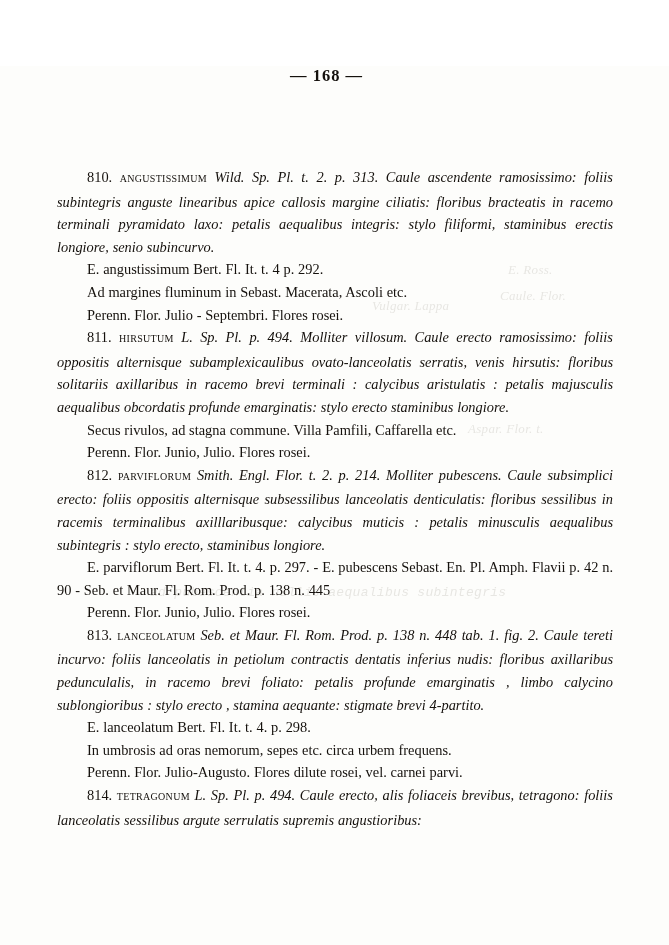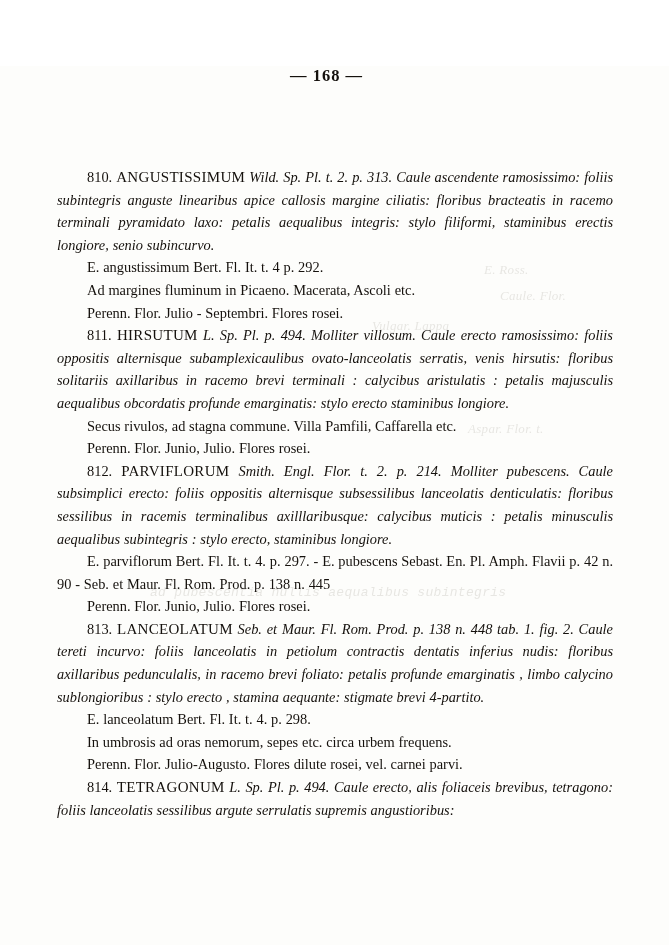--- a/index.html
+++ b/index.html
@@ -47,60 +47,60 @@
     word-spacing: 0.2px;
   }
   p.indent {
     text-indent: 30px;
   }
   .entry-num {
     font-variant: small-caps;
   }
   .sc {
     font-variant: small-caps;
-    font-size: 15px;
+    font-size: 10px;
     letter-spacing: 0.3px;
   }
   i {
     font-style: italic;
   }
   .ghost {
     position: absolute;
     color: rgba(120, 110, 100, 0.16);
     font-size: 13px;
     font-style: italic;
     font-family: "Liberation Serif", serif;
     white-space: nowrap;
     pointer-events: none;
     letter-spacing: 0.3px;
   }
-  .ghost.g1 { left: 484px; top: 196px; }
+  .ghost.g1 { left: 508px; top: 196px; }
   .ghost.g2 { left: 500px; top: 222px; }
-  .ghost.g3 { left: 372px; top: 252px; }
+  .ghost.g3 { left: 372px; top: 232px; }
   .ghost.g4 { left: 468px; top: 355px; }
   .ghost.g5 { left: 150px; top: 519px; font-family: Liberation Mono, monospace; }
 </style>
 </head>
 <body>
 
 <div class="page">
 
   <div class="page-header">— 168 —</div>
 
   <span class="ghost g1">E. Ross.</span>
   <span class="ghost g2">Caule. Flor.</span>
   <span class="ghost g3">Vulgar. Lappa</span>
   <span class="ghost g4">Aspar. Flor. t.</span>
   <span class="ghost g5">ad pubescentia nullis aequalibus subintegris</span>
 
   <div class="body-col">
 
     <p class="indent"><span class="entry-num">810.</span> <span class="sc">ANGUSTISSIMUM</span> <i>Wild. Sp. Pl. t. 2. p. 313. Caule ascendente ramosissimo: foliis subintegris anguste linearibus apice callosis  margine ciliatis: floribus bracteatis in racemo terminali pyramidato laxo: petalis aequalibus integris: stylo filiformi, staminibus erectis longiore, senio subincurvo.</i></p>
     <p class="indent">E. angustissimum Bert. Fl. It. t. 4 p. 292.</p>
-    <p class="indent">Ad margines fluminum in Picaeno. Macerata, Ascoli etc.</p>
+    <p class="indent">Ad margines fluminum in Sebast. Macerata, Ascoli etc.</p>
     <p class="indent">Perenn. Flor. Julio - Septembri. Flores rosei.</p>
 
     <p class="indent"><span class="entry-num">811.</span> <span class="sc">HIRSUTUM</span> <i>L. Sp. Pl. p. 494. Molliter villosum. Caule erecto ramosissimo: foliis oppositis alternisque subamplexicaulibus ovato-lanceolatis serratis, venis hirsutis: floribus solitariis axillaribus in racemo brevi terminali : calycibus aristulatis : petalis majusculis aequalibus obcordatis profunde emarginatis: stylo erecto staminibus longiore.</i></p>
     <p class="indent">Secus rivulos, ad stagna commune. Villa Pamfili, Caffarella etc.</p>
     <p class="indent">Perenn. Flor. Junio, Julio. Flores rosei.</p>
 
     <p class="indent"><span class="entry-num">812.</span> <span class="sc">PARVIFLORUM</span> <i>Smith. Engl. Flor. t. 2. p. 214. Molliter pubescens. Caule subsimplici erecto: foliis oppositis alternisque subsessilibus lanceolatis denticulatis: floribus sessilibus in racemis terminalibus axilllaribusque: calycibus muticis : petalis minusculis aequalibus subintegris : stylo erecto, staminibus longiore.</i></p>
     <p class="indent">E. parviflorum Bert. Fl. It. t. 4. p. 297. - E. pubescens Sebast. En. Pl. Amph. Flavii p. 42 n. 90 - Seb. et Maur. Fl. Rom. Prod. p. 138 n. 445</p>
     <p class="indent">Perenn. Flor. Junio, Julio. Flores rosei.</p>
 

